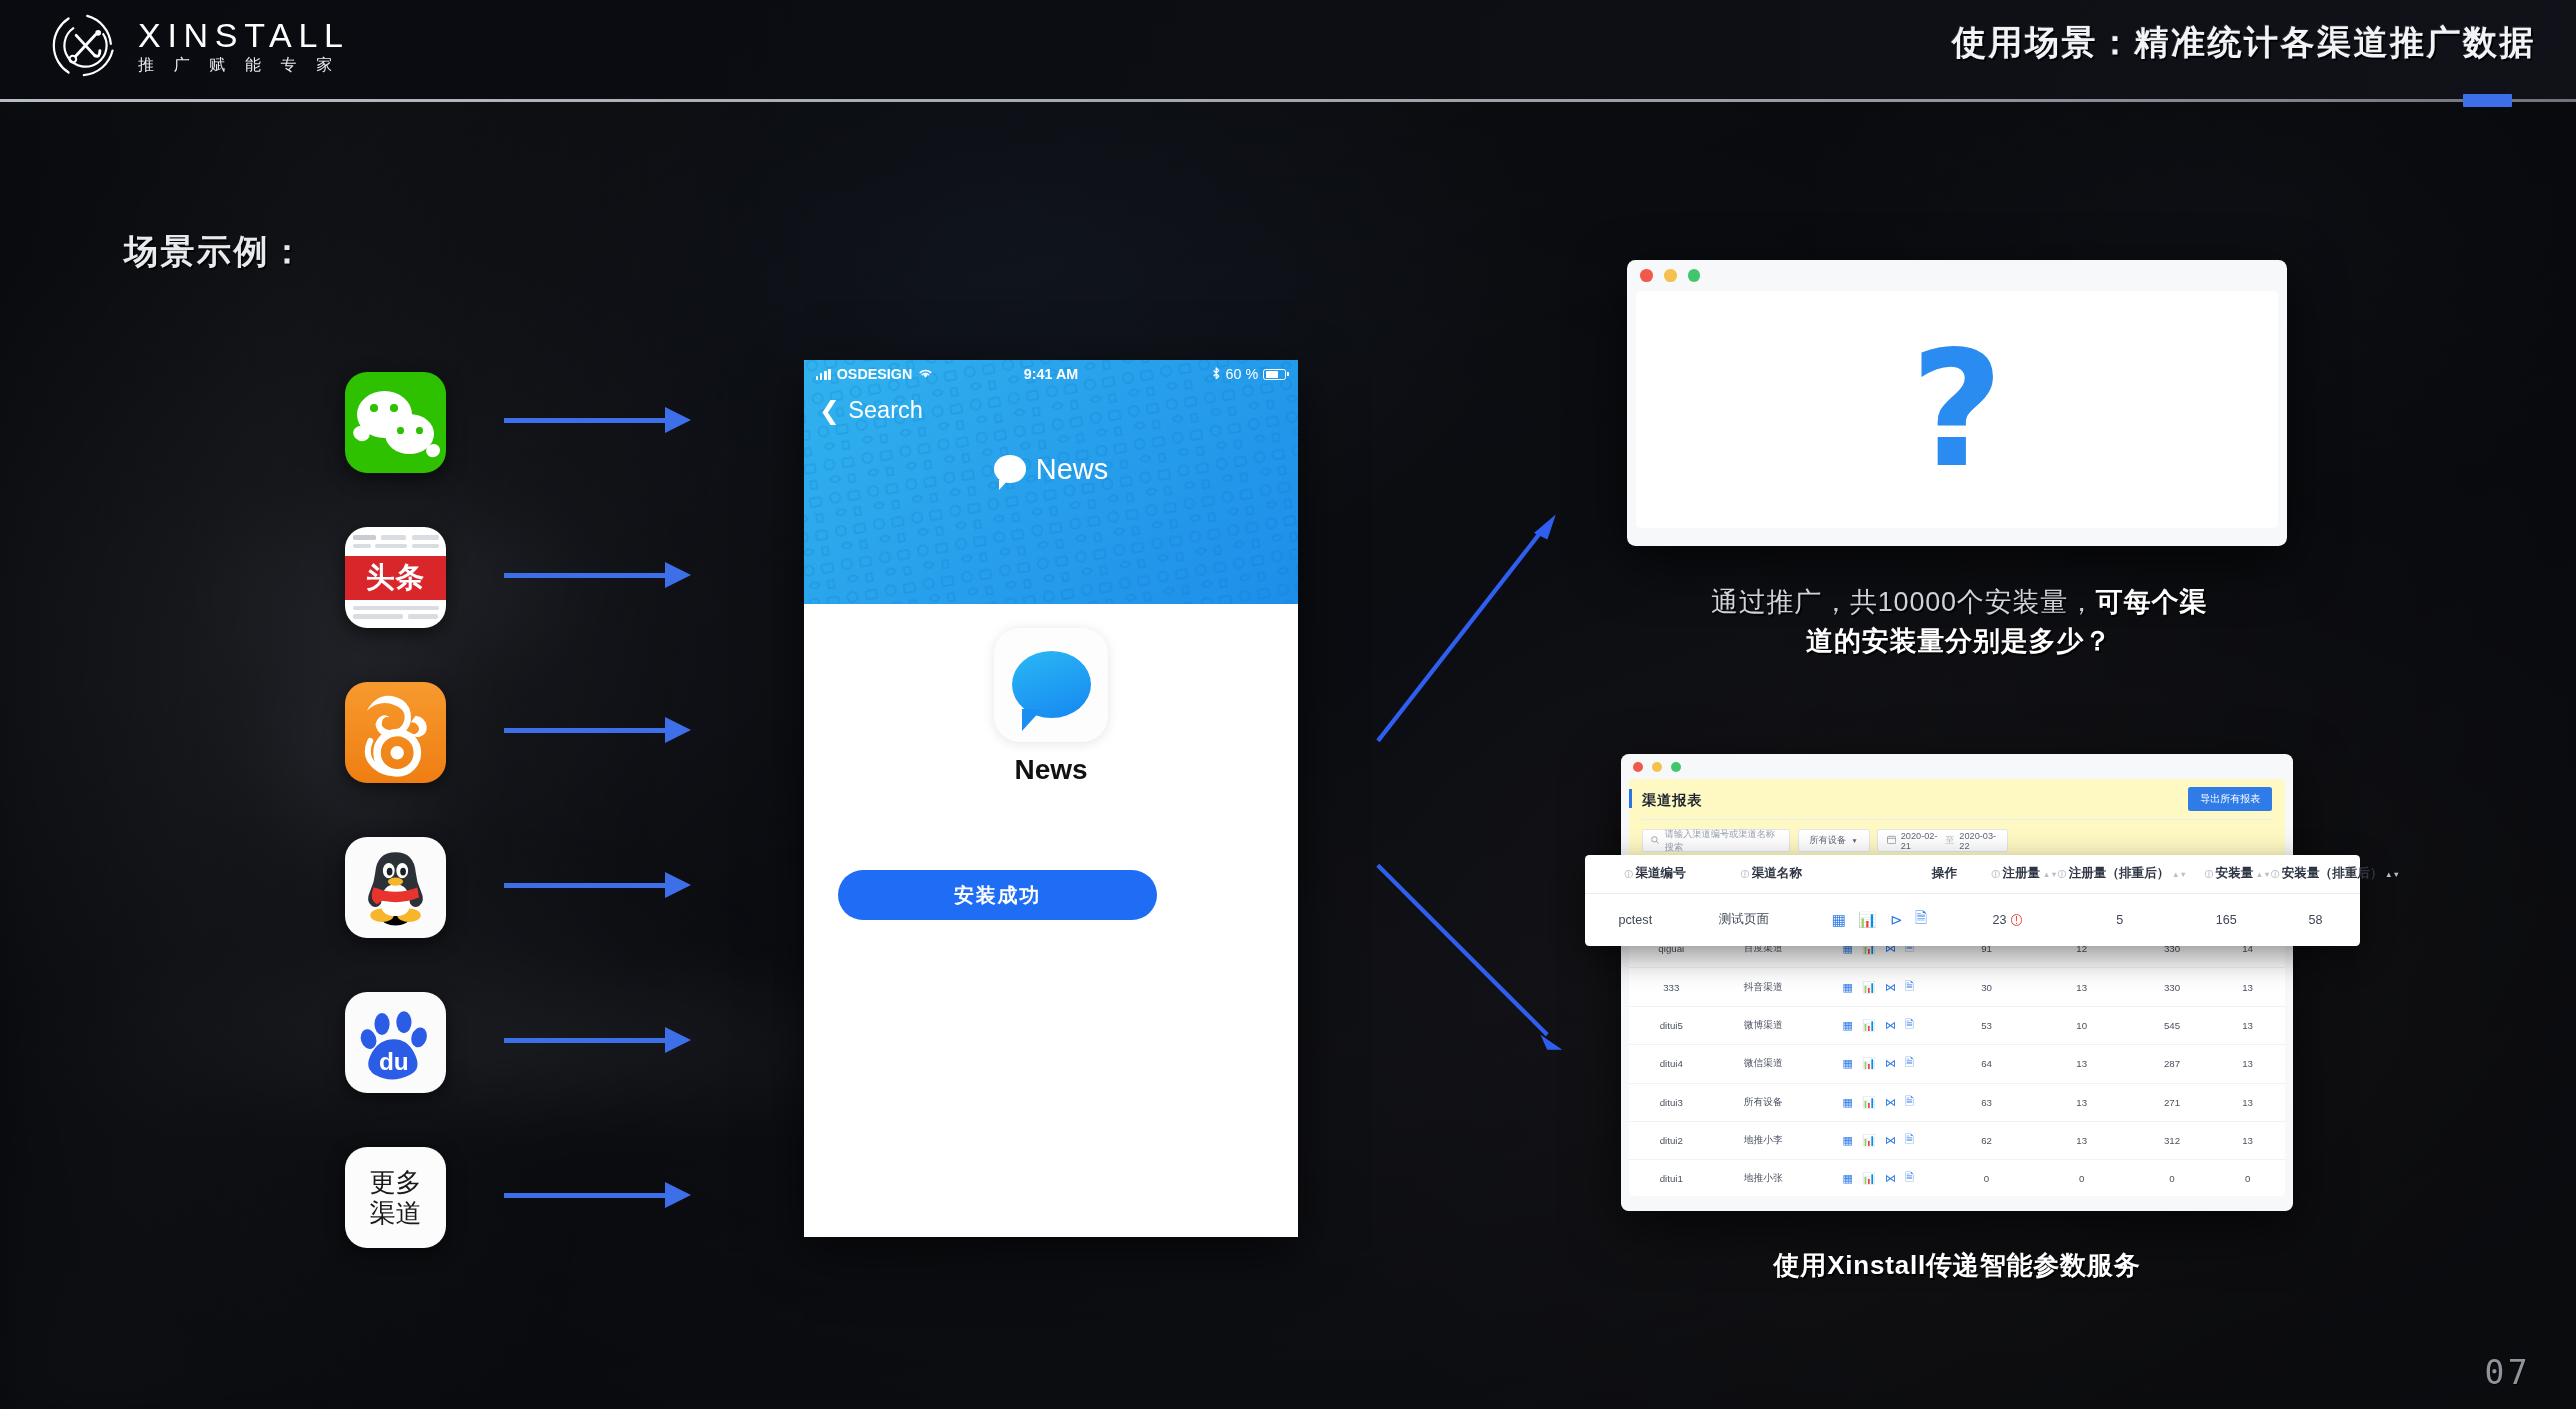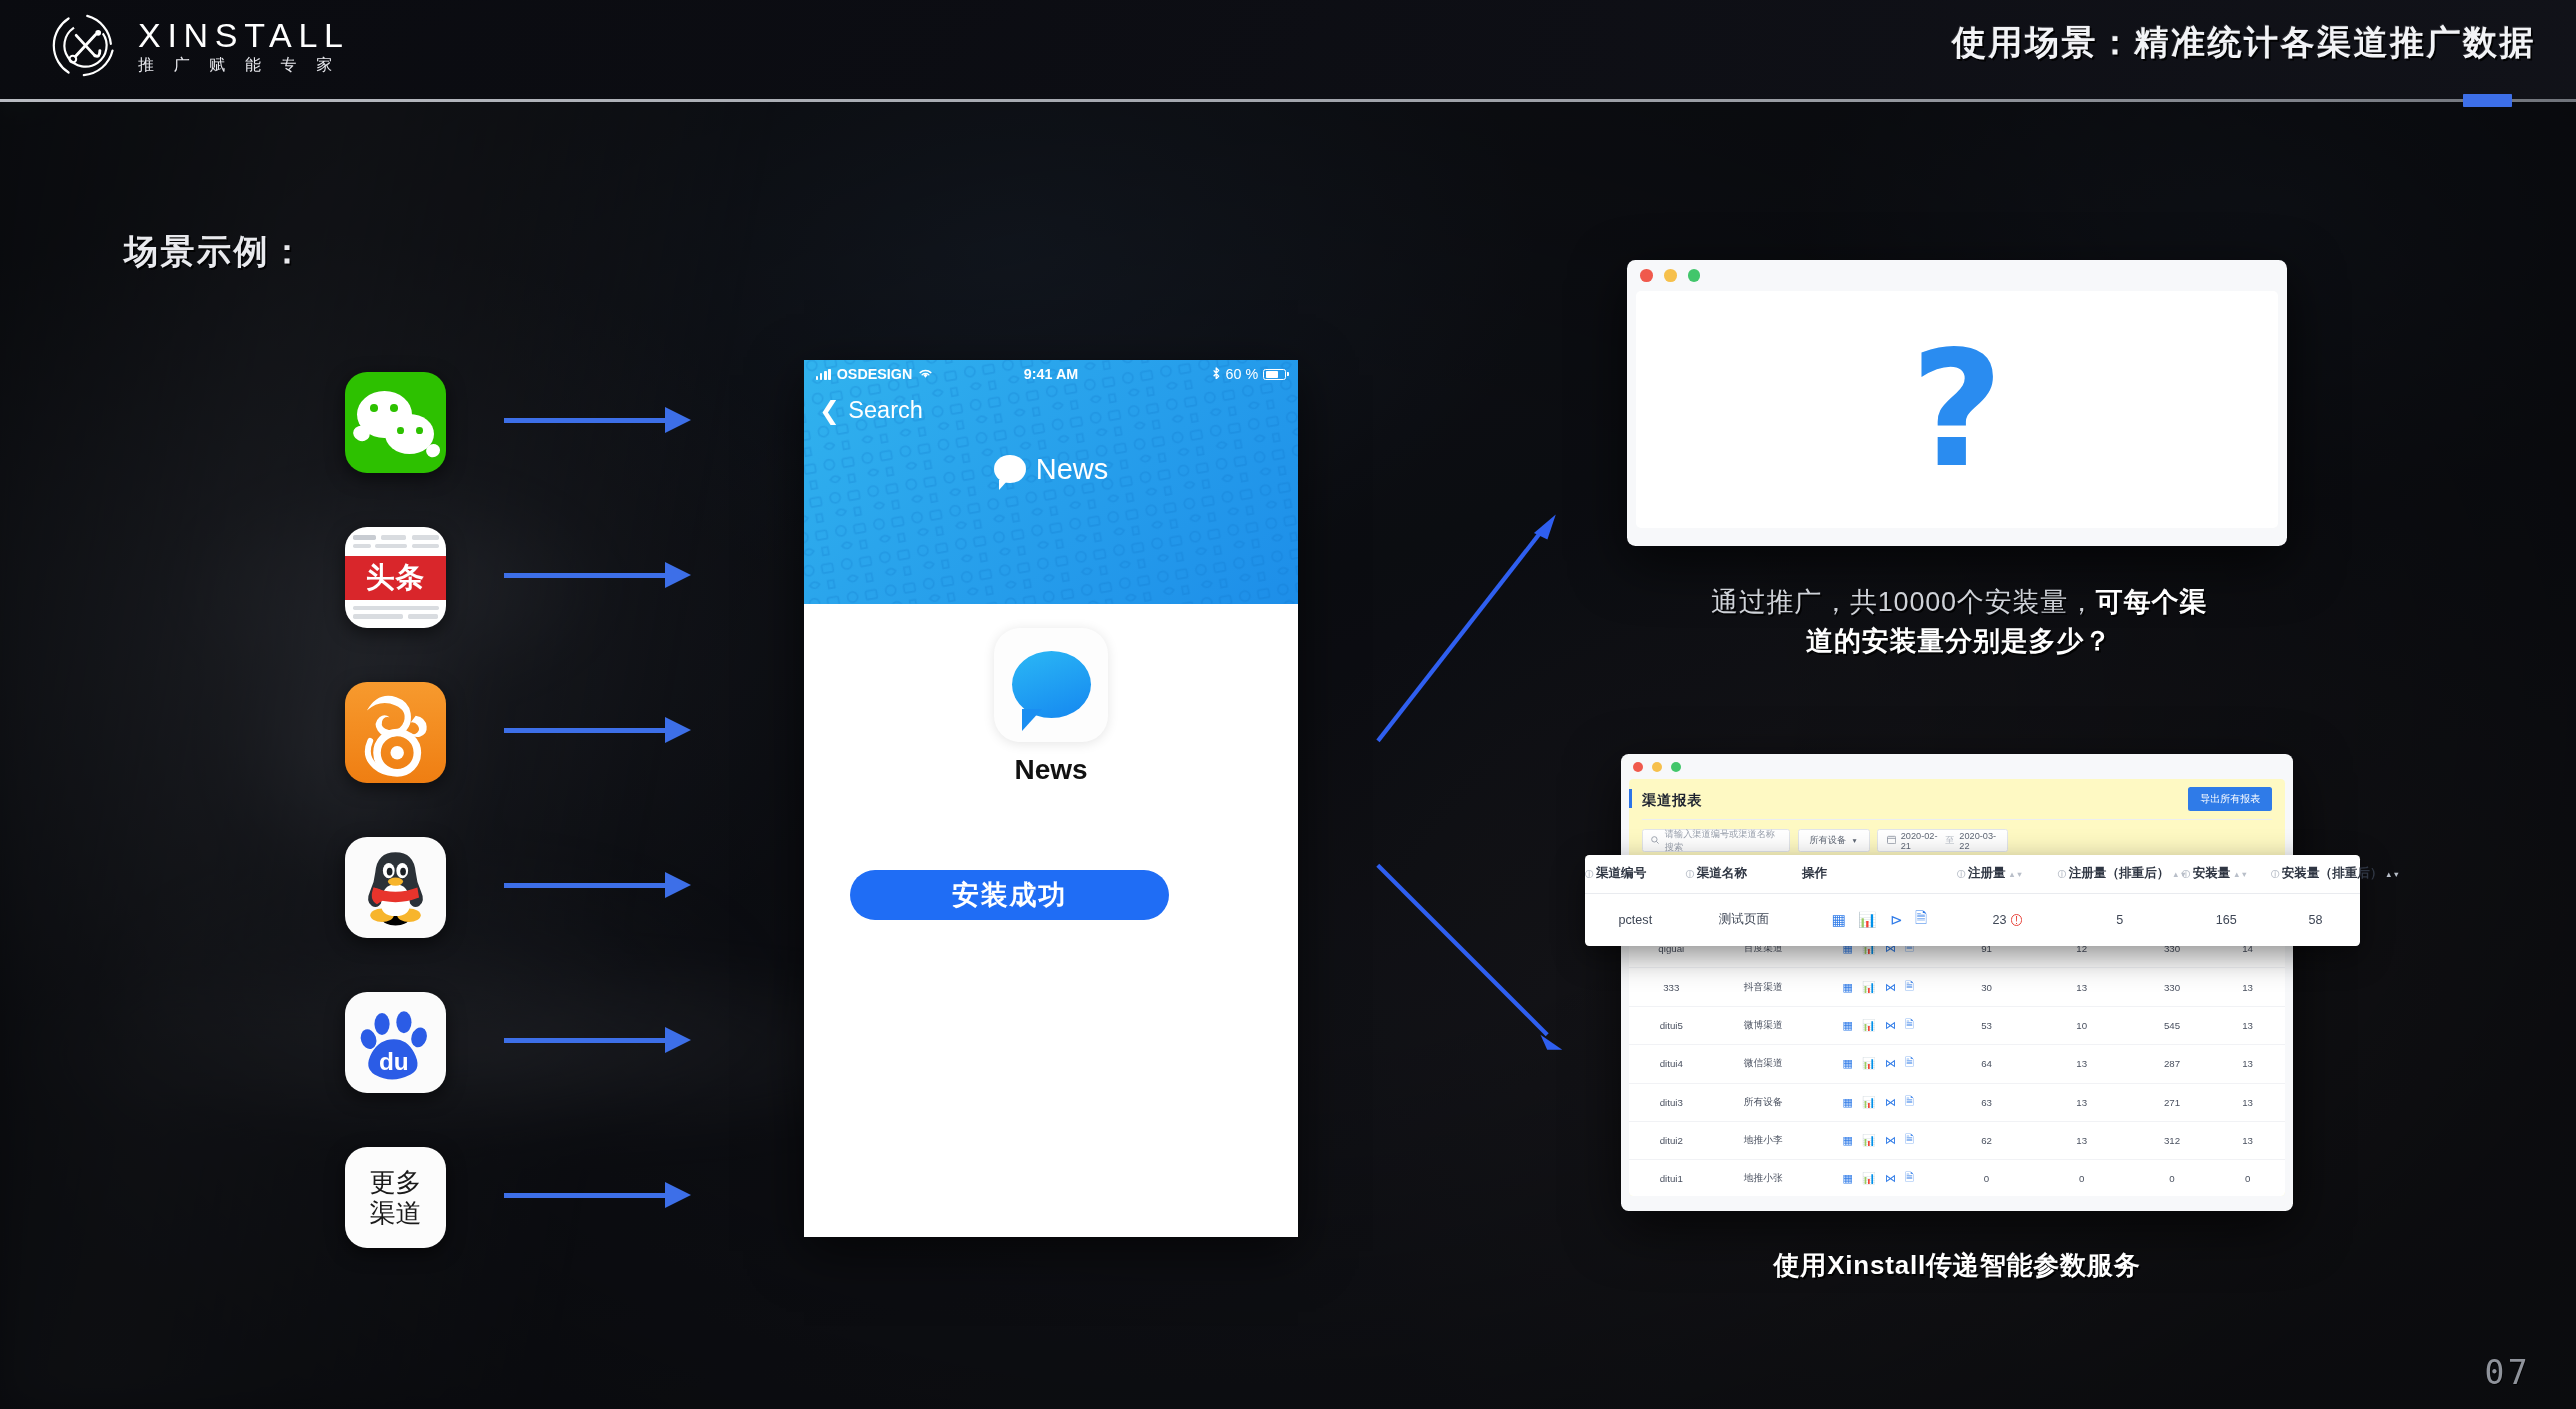--- a/index.html
+++ b/index.html
@@ -145,22 +145,22 @@
     position:absolute; left:190px; top:23.5px; width:114px; height:114px; border-radius:26px;
     background:#fdfdfd; box-shadow:0 1.7px 11.8px rgba(0,0,0,.10);
     display:flex; align-items:center; justify-content:center;
   }
   .tile-bub { width:79px; height:67px; border-radius:50%; position:relative;
               background:linear-gradient(160deg,#2bb8f5,#1587f0); }
   .tile-bub::after { content:""; position:absolute; left:10px; bottom:-12.6px; width:0;height:0;
      border-left:20px solid #1a8ef1; border-bottom:22px solid transparent; }
   .app-name { position:absolute; left:0; right:0; top:150px; text-align:center; font-size:28px; font-weight:700; color:#111; }
   .install-btn {
-    position:absolute; left:46px; top:266px; width:319px; height:50px; border-radius:25px;
-    background:#1f6df5; color:#fff; font-size:27px; font-weight:700; letter-spacing:1.7px;
+    position:absolute; left:34px; top:266px; width:319px; height:50px; border-radius:25px;
+    background:#1f6df5; color:#fff; font-size:20px; font-weight:700; letter-spacing:1.7px;
     display:flex; align-items:center; justify-content:center; border:none; cursor:pointer;
   }
 
   
   .diag { position:absolute; z-index:21; }
 
   
   #qwin {
     position:absolute; left:1627px; top:260px; width:660px; height:286px; z-index:20;
     background:#f7f8fa; border-radius:8.4px; box-shadow:0 17px 54px rgba(0,0,0,.65);
@@ -219,21 +219,21 @@
   .ops { display:flex; gap:9.2px; justify-content:center; align-items:center; color:#2f7be8; font-size:11px; }
   .ops span { cursor:pointer; }
   .pager { display:flex; gap:5.9px; align-items:center; justify-content:center; padding:12.6px 0 0 0; font-size:9.2px; color:#555c6a; }
 
   
   #float-row {
     position:absolute; left:1585px; top:855px; width:775px; z-index:24;
     background:#fff; border-radius:4.2px; box-shadow:0 10px 32px rgba(0,0,0,.45);
   }
   #float-row table { width:100%; border-collapse:collapse; table-layout:fixed; }
-  #float-row th { font-size:12.6px; color:#2f3643; font-weight:700; padding:10px 0 11px 0; text-align:left;
+  #float-row th { font-size:12.6px; color:#2f3643; font-weight:700; padding:10px 0 11px 0; text-align:right;
                   border-bottom:0.8px solid #e9ebef; white-space:nowrap; }
   #float-row td { font-size:12.6px; color:#3f4756; padding:13.4px 0; text-align:center; white-space:nowrap; }
   #float-row .ops { font-size:15px; gap:12.6px; }
   .warn { color:#e8453c; font-size:11px; margin-left:4.2px; border:0.8px solid #e8453c; border-radius:50%;
           display:inline-block; width:11.8px; height:11.8px; line-height:10px; text-align:center; }
 
   .rep-caption {
     position:absolute; left:1621px; top:1248px; width:672px; text-align:center; z-index:20;
     font-size:26px; font-weight:700; color:#fff; letter-spacing:0.8px;
     text-shadow:1.7px 1.7px 0 rgba(0,0,0,.85);

